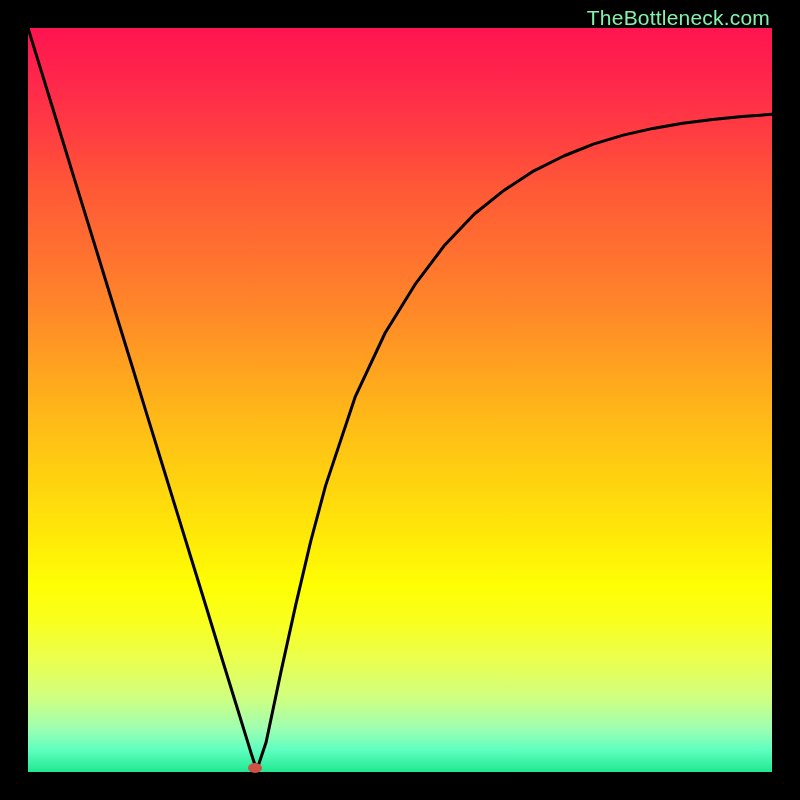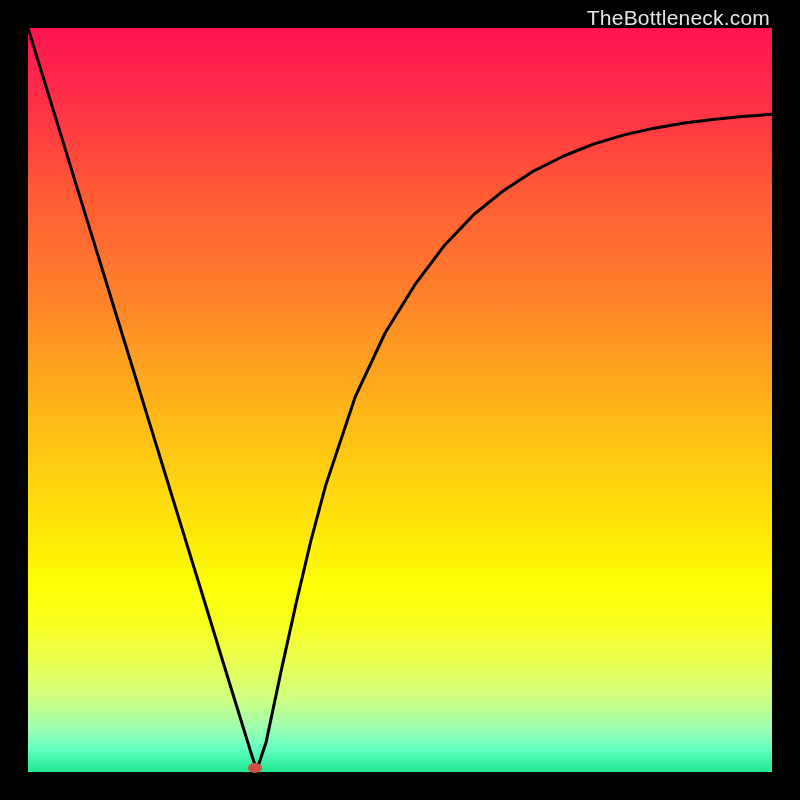--- a/index.html
+++ b/index.html
@@ -33,21 +33,21 @@
       #d0ff80 90%,
       #a0ffb0 94%,
       #60ffc0 97%,
       #20e890 100%
     );
   }
   .watermark {
     position: absolute;
     top: 6px;
     right: 30px;
-    color: #e5e5e5;
+    color: #86efac;
     font-size: 21px;
     font-weight: 500;
     letter-spacing: 0.2px;
   }
   svg.curve {
     position: absolute;
     left: 28px;
     top: 28px;
     width: 744px;
     height: 744px;

